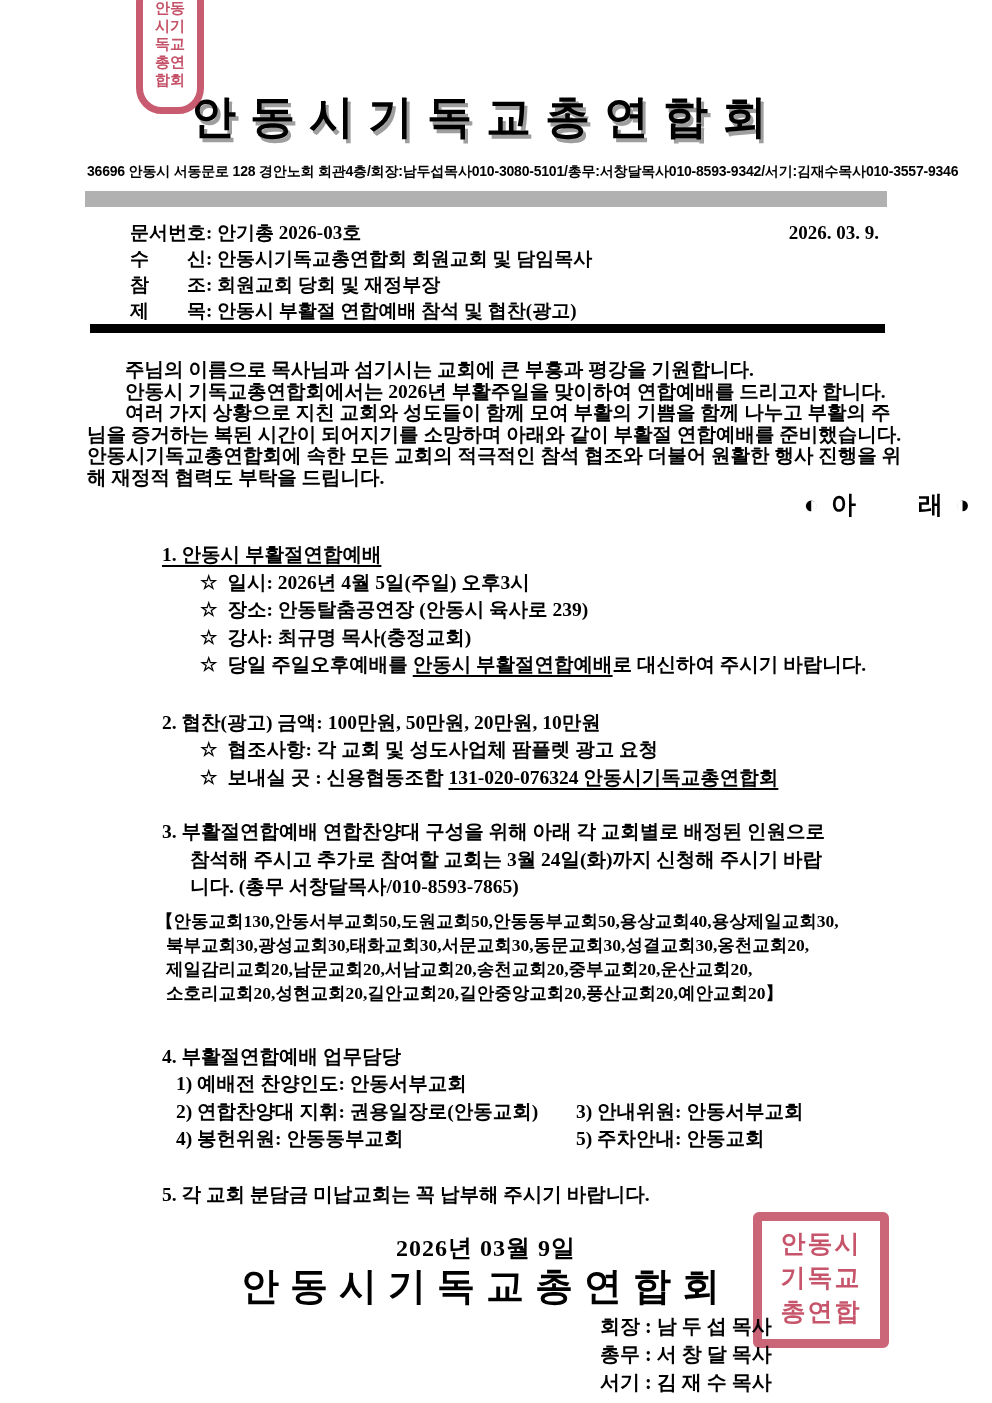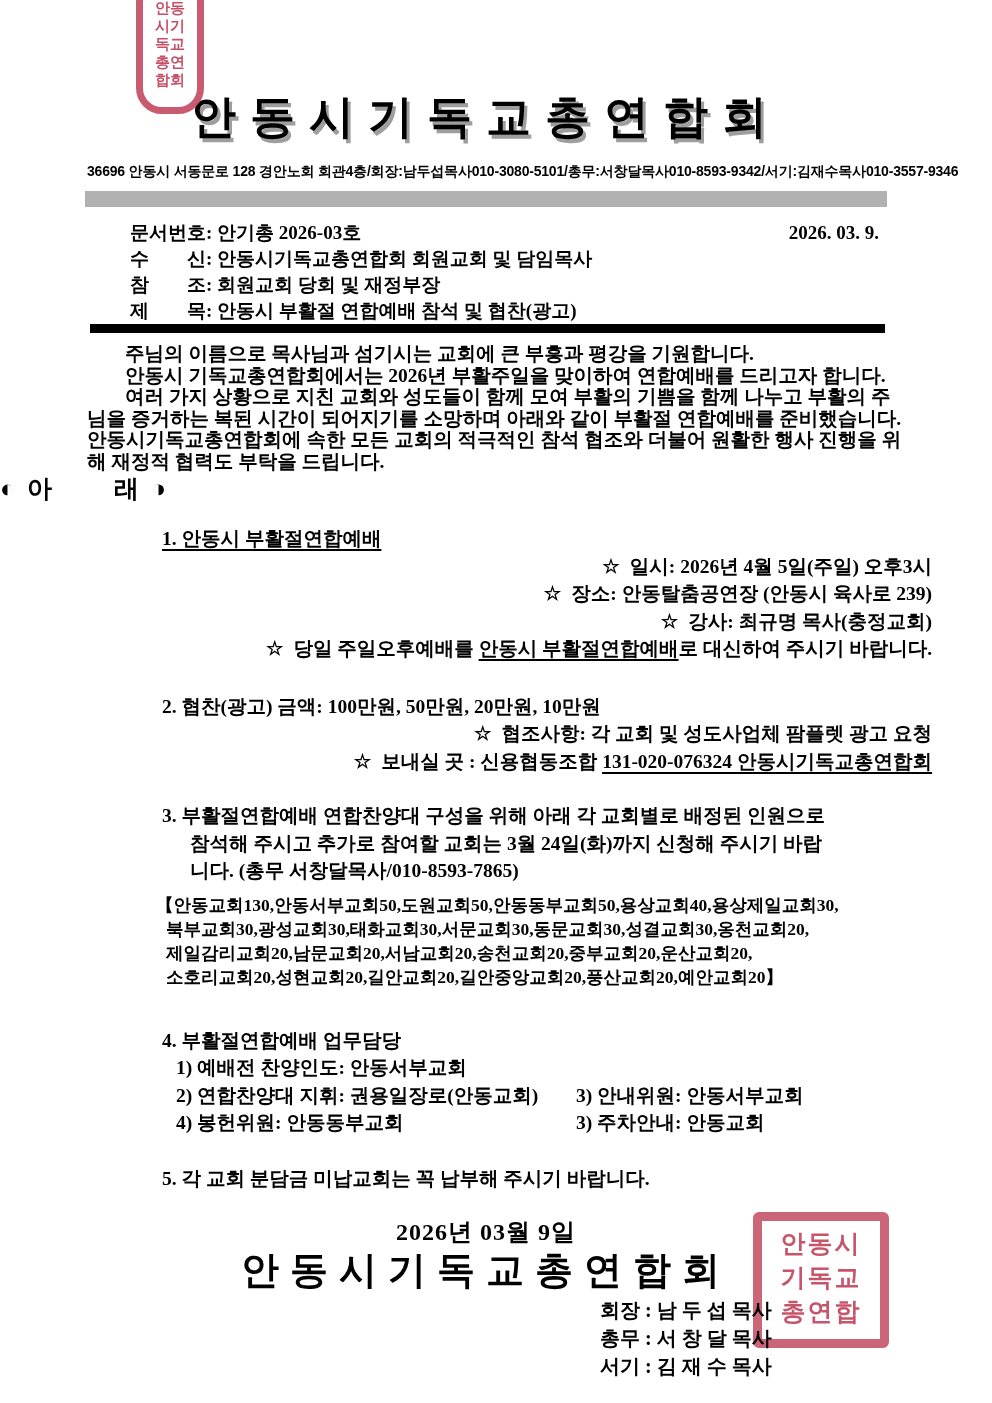--- a/index.html
+++ b/index.html
@@ -31,36 +31,36 @@
     font-family:"Liberation Sans","DejaVu Sans",sans-serif;white-space:nowrap;
   }
   .bar-gray{margin:9px 85px 0 85px;height:16px;background:#b1b1b1;}
 
   
   .meta{margin:13px 87px 0 130px;font-size:19px;line-height:26px;}
   .meta-row1{display:flex;justify-content:space-between;padding-right:6px;gap:28px;}
   .bar-black{margin:0 87px 0 90px;height:9px;background:#000;}
 
   
-  .bodytext{margin:10px 60px 0 87px;font-size:19.5px;line-height:21.5px;}
+  .bodytext{margin:26px 60px 0 87px;font-size:19.5px;line-height:21.5px;}
   .bodytext .ind{text-indent:38px;}
   .below-heading{
-    margin-top:3px;text-align:left;font-size:25px;line-height:28px;letter-spacing:2px;
+    margin-top:3px;text-align:right;font-size:25px;line-height:28px;letter-spacing:2px;
   }
   .below-heading .wa{margin:0 30px 0 10px;}
   .below-heading .wb{margin:0 10px 0 30px;}
 
   
   .sec{margin:0 40px 0 162px;font-size:19.5px;line-height:27.5px;}
   .sec1{margin-top:22px;}
   .sec2{margin-top:30px;}
   .sec3{margin-top:27px;}
   .sec4{margin-top:38px;}
   .sec5{margin-top:28px;}
-  .sec .item{padding-left:38px;text-align:right;}
+  .sec .item{padding-left:38px;}
   .sec .cont{padding-left:28px;}
   .sec .sub{padding-left:14px;}
   .star{display:inline-block;margin-right:10px;}
   .u{text-decoration:underline;text-decoration-thickness:2px;text-underline-offset:4px;}
   .title-u{text-decoration:underline;text-decoration-thickness:2px;text-underline-offset:4px;}
   .alloc{margin:8px 40px 0 156px;font-size:17.5px;line-height:24px;}
   .alloc .cont{padding-left:10px;}
   .duty-row{position:relative;}
   .duty-b{position:absolute;left:414px;top:0;}
 
@@ -147,21 +147,21 @@
 
   <div class="sec sec4">
     <div class="nw">4. 부활절연합예배 업무담당</div>
     <div class="sub nw">1) 예배전 찬양인도: 안동서부교회</div>
     <div class="sub duty-row nw">
       <span>2) 연합찬양대 지휘: 권용일장로(안동교회)</span>
       <span class="duty-b">3) 안내위원: 안동서부교회</span>
     </div>
     <div class="sub duty-row nw">
       <span>4) 봉헌위원: 안동동부교회</span>
-      <span class="duty-b">3) 주차안내: 안동교회</span>
+      <span class="duty-b">5) 주차안내: 안동교회</span>
     </div>
   </div>
 
   <div class="sec sec5">
     <div class="nw">5. 각 교회 분담금 미납교회는 꼭 납부해 주시기 바랍니다.</div>
   </div>
 
   <div class="f-date nw">2026년 03월 9일</div>
   <div class="f-title nw">안동시기독교총연합회</div>
   <div class="officers">

